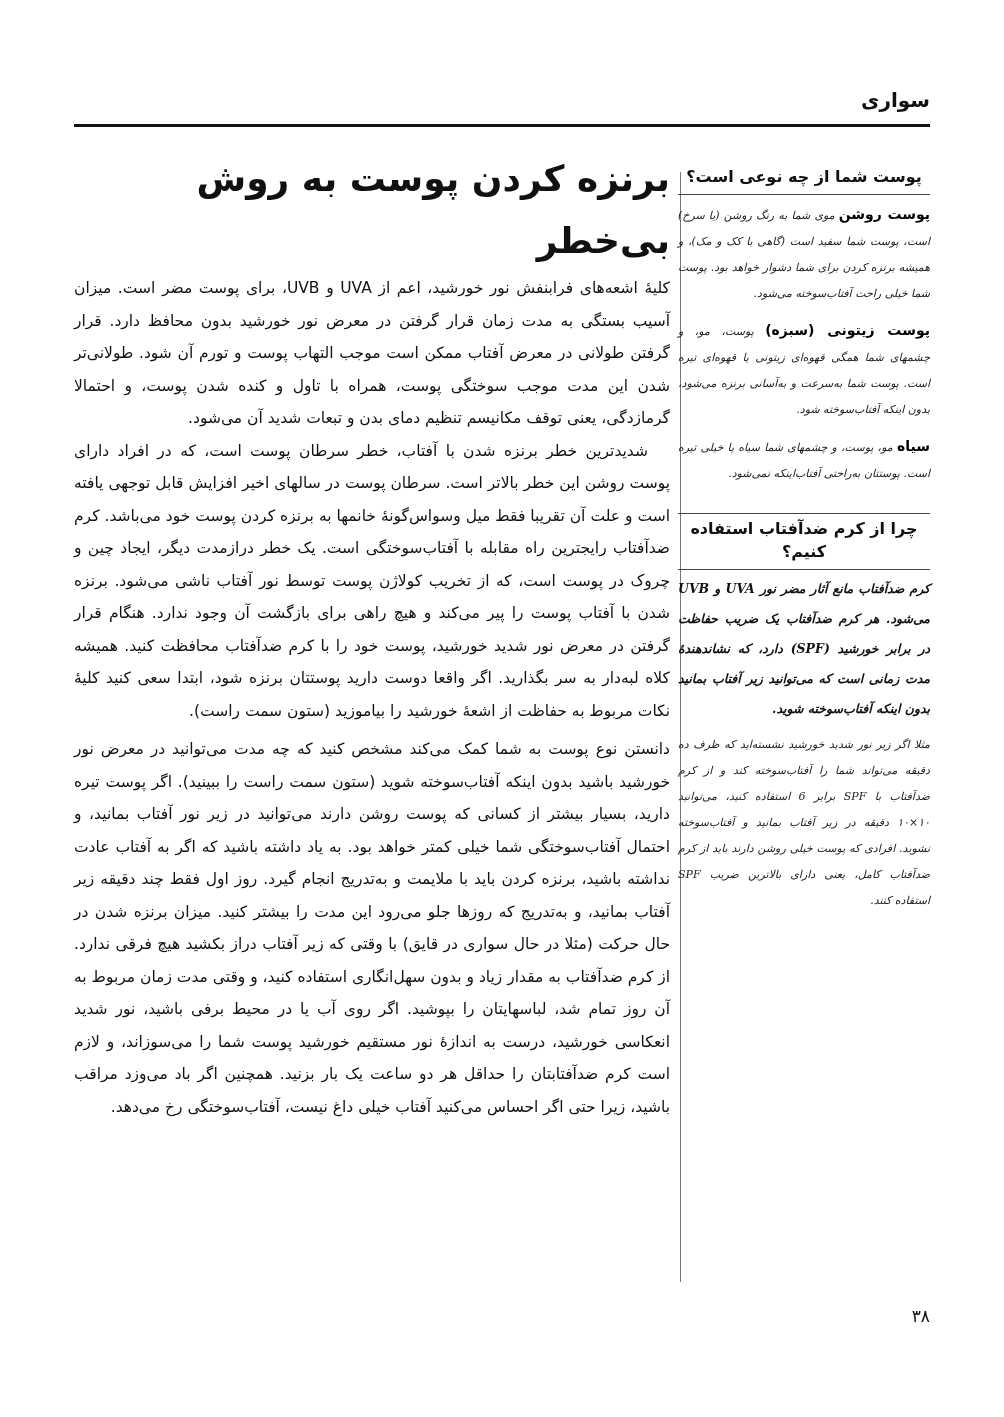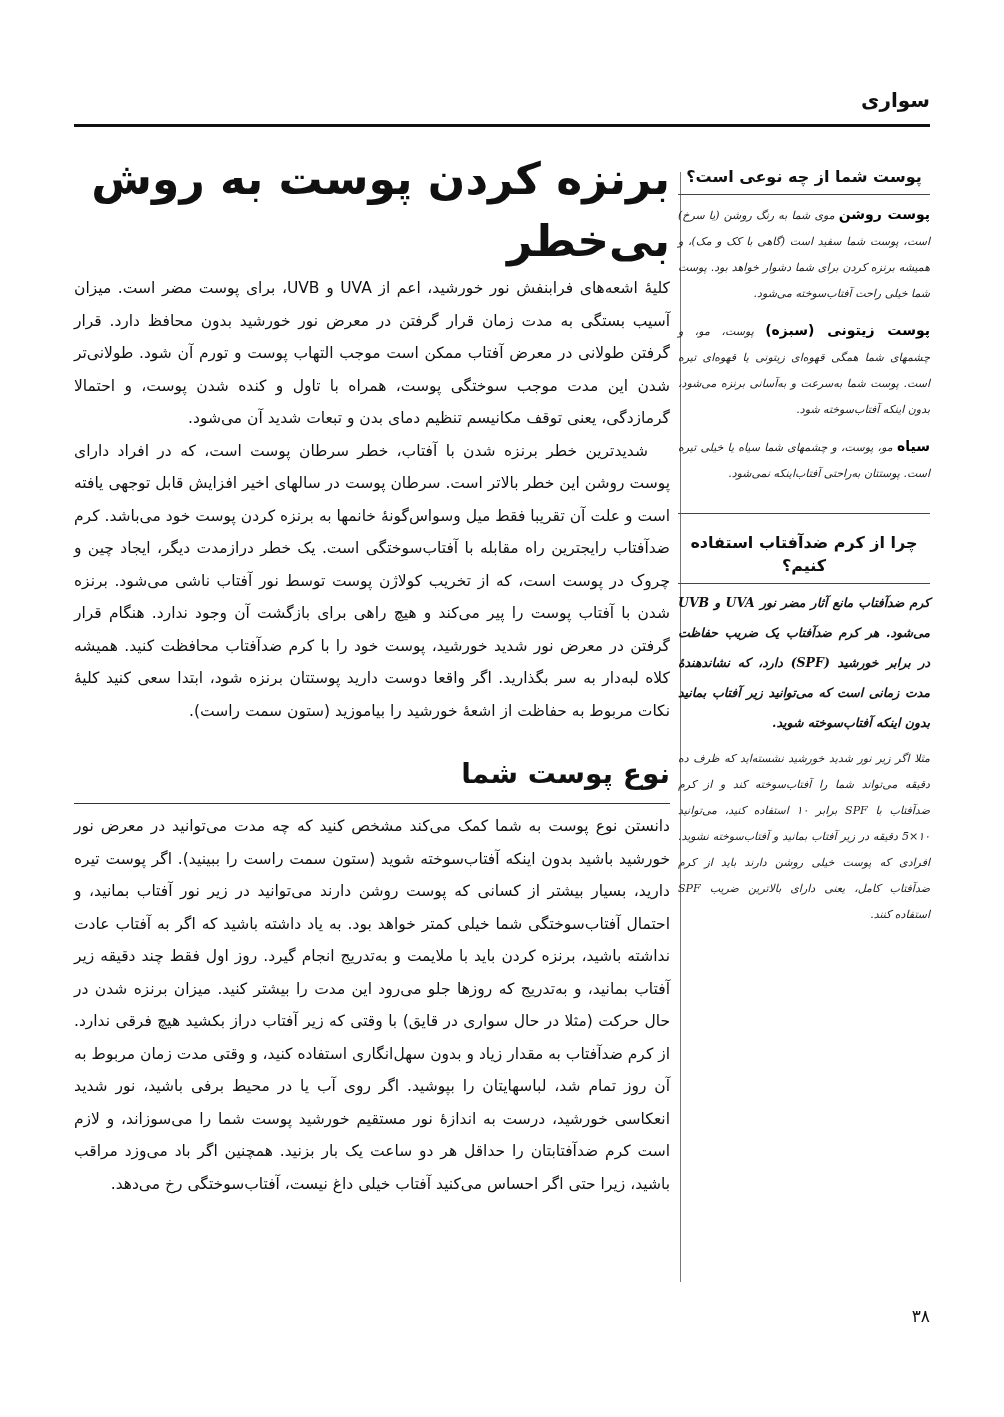--- a/index.html
+++ b/index.html
@@ -18,21 +18,21 @@
   
   .sidebar {
     position: absolute; top: 166px; right: 74px; width: 252px;
   }
   .side-heading {
     font-size: 16px; font-weight: bold; line-height: 1.4;
     padding-bottom: 6px; border-bottom: 1.5px solid #444;
     text-align: center;
   }
   .side-heading.centered {
-    text-align: center; border-top: 1.5px solid #444; padding-top: 18px;
+    text-align: center; border-top: 1.5px solid #444; padding-top: 4px;
     margin-top: 26px;
   }
   .side-lead {
     font-family: "DejaVu Serif", serif; font-style: italic; font-weight: bold;
     font-size: 12.5px; line-height: 30px; text-align: justify;
     margin: 4px 0 8px 0;
   }
   .side-item {
     font-family: "DejaVu Serif", serif; font-style: italic;
     font-size: 11px; line-height: 26px; text-align: justify;
@@ -49,21 +49,21 @@
   }
   .vrule {
     position: absolute; top: 172px; left: 680px; width: 1px; height: 1110px;
     background: #777;
   }
   
   .main {
     position: absolute; top: 148px; left: 74px; width: 596px;
   }
   .main-title {
-    font-size: 44px; font-weight: bold; line-height: 62px;
+    font-size: 36px; font-weight: bold; line-height: 62px;
     margin: 0; text-align: right; letter-spacing: 0;
   }
   .para {
     font-size: 15.5px; line-height: 32.5px; text-align: justify;
     margin: 0;
   }
   .para.indent { text-indent: 22px; }
   .sub-title {
     font-size: 28px; font-weight: bold; line-height: 50px;
     margin: 22px 0 0 0; padding-bottom: 4px;
@@ -95,25 +95,24 @@
     </p>
     <p class="side-item">
       <span class="term">سیاه</span>
       <span>مو، پوست، و چشمهای شما سیاه یا خیلی تیره است. پوستتان به‌راحتی آفتاب‌اینکه نمی‌شود.</span>
     </p>
   </div>
 
   <div>
     <div class="side-heading centered">چرا از کرم ضدآفتاب استفاده کنیم؟</div>
     <p class="side-lead">کرم ضدآفتاب مانع آثار مضر نور UVA و UVB می‌شود. هر کرم ضدآفتاب یک ضریب حفاظت در برابر خورشید (SPF) دارد، که نشاندهندهٔ مدت زمانی است که می‌توانید زیر آفتاب بمانید بدون اینکه آفتاب‌سوخته شوید.</p>
-    <p class="side-note">مثلا اگر زیر نور شدید خورشید نشسته‌اید که ظرف ده دقیقه می‌تواند شما را آفتاب‌سوخته کند و از کرم ضدآفتاب با SPF برابر ۱۰ استفاده کنید، می‌توانید ۱۰×5 دقیقه در زیر آفتاب بمانید و آفتاب‌سوخته نشوید. افرادی که پوست خیلی روشن دارند باید از کرم ضدآفتاب کامل، یعنی دارای بالاترین ضریب SPF استفاده کنند.</p>
+    <p class="side-note">مثلا اگر زیر نور شدید خورشید نشسته‌اید که ظرف ده دقیقه می‌تواند شما را آفتاب‌سوخته کند و از کرم ضدآفتاب با SPF برابر 6 استفاده کنید، می‌توانید ۱۰×۱۰ دقیقه در زیر آفتاب بمانید و آفتاب‌سوخته نشوید. افرادی که پوست خیلی روشن دارند باید از کرم ضدآفتاب کامل، یعنی دارای بالاترین ضریب SPF استفاده کنند.</p>
   </div>
 </aside>
 
 <main class="main">
   <h1 class="main-title">برنزه کردن پوست به روش بی‌خطر</h1>
   <p class="para">کلیهٔ اشعه‌های فرابنفش نور خورشید، اعم از UVA و UVB، برای پوست مضر است. میزان آسیب بستگی به مدت زمان قرار گرفتن در معرض نور خورشید بدون محافظ دارد. قرار گرفتن طولانی در معرض آفتاب ممکن است موجب التهاب پوست و تورم آن شود. طولانی‌تر شدن این مدت موجب سوختگی پوست، همراه با تاول و کنده شدن پوست، و احتمالا گرمازدگی، یعنی توقف مکانیسم تنظیم دمای بدن و تبعات شدید آن می‌شود.</p>
   <p class="para indent">شدیدترین خطر برنزه شدن با آفتاب، خطر سرطان پوست است، که در افراد دارای پوست روشن این خطر بالاتر است. سرطان پوست در سالهای اخیر افزایش قابل توجهی یافته است و علت آن تقریبا فقط میل وسواس‌گونهٔ خانمها به برنزه کردن پوست خود می‌باشد. کرم ضدآفتاب رایجترین راه مقابله با آفتاب‌سوختگی است. یک خطر درازمدت دیگر، ایجاد چین و چروک در پوست است، که از تخریب کولاژن پوست توسط نور آفتاب ناشی می‌شود. برنزه شدن با آفتاب پوست را پیر می‌کند و هیچ راهی برای بازگشت آن وجود ندارد. هنگام قرار گرفتن در معرض نور شدید خورشید، پوست خود را با کرم ضدآفتاب محافظت کنید. همیشه کلاه لبه‌دار به سر بگذارید. اگر واقعا دوست دارید پوستتان برنزه شود، ابتدا سعی کنید کلیهٔ نکات مربوط به حفاظت از اشعهٔ خورشید را بیاموزید (ستون سمت راست).</p>
-  <h2 class="sub-title">نوع پوست شما</h2>
   <p class="para" style="margin-top:6px;">دانستن نوع پوست به شما کمک می‌کند مشخص کنید که چه مدت می‌توانید در معرض نور خورشید باشید بدون اینکه آفتاب‌سوخته شوید (ستون سمت راست را ببینید). اگر پوست تیره دارید، بسیار بیشتر از کسانی که پوست روشن دارند می‌توانید در زیر نور آفتاب بمانید، و احتمال آفتاب‌سوختگی شما خیلی کمتر خواهد بود. به یاد داشته باشید که اگر به آفتاب عادت نداشته باشید، برنزه کردن باید با ملایمت و به‌تدریج انجام گیرد. روز اول فقط چند دقیقه زیر آفتاب بمانید، و به‌تدریج که روزها جلو می‌رود این مدت را بیشتر کنید. میزان برنزه شدن در حال حرکت (مثلا در حال سواری در قایق) با وقتی که زیر آفتاب دراز بکشید هیچ فرقی ندارد. از کرم ضدآفتاب به مقدار زیاد و بدون سهل‌انگاری استفاده کنید، و وقتی مدت زمان مربوط به آن روز تمام شد، لباسهایتان را بپوشید. اگر روی آب یا در محیط برفی باشید، نور شدید انعکاسی خورشید، درست به اندازهٔ نور مستقیم خورشید پوست شما را می‌سوزاند، و لازم است کرم ضدآفتابتان را حداقل هر دو ساعت یک بار بزنید. همچنین اگر باد می‌وزد مراقب باشید، زیرا حتی اگر احساس می‌کنید آفتاب خیلی داغ نیست، آفتاب‌سوختگی رخ می‌دهد.</p>
 </main>
 
 <div class="page-number">۳۸</div>
 
 </body></html>

